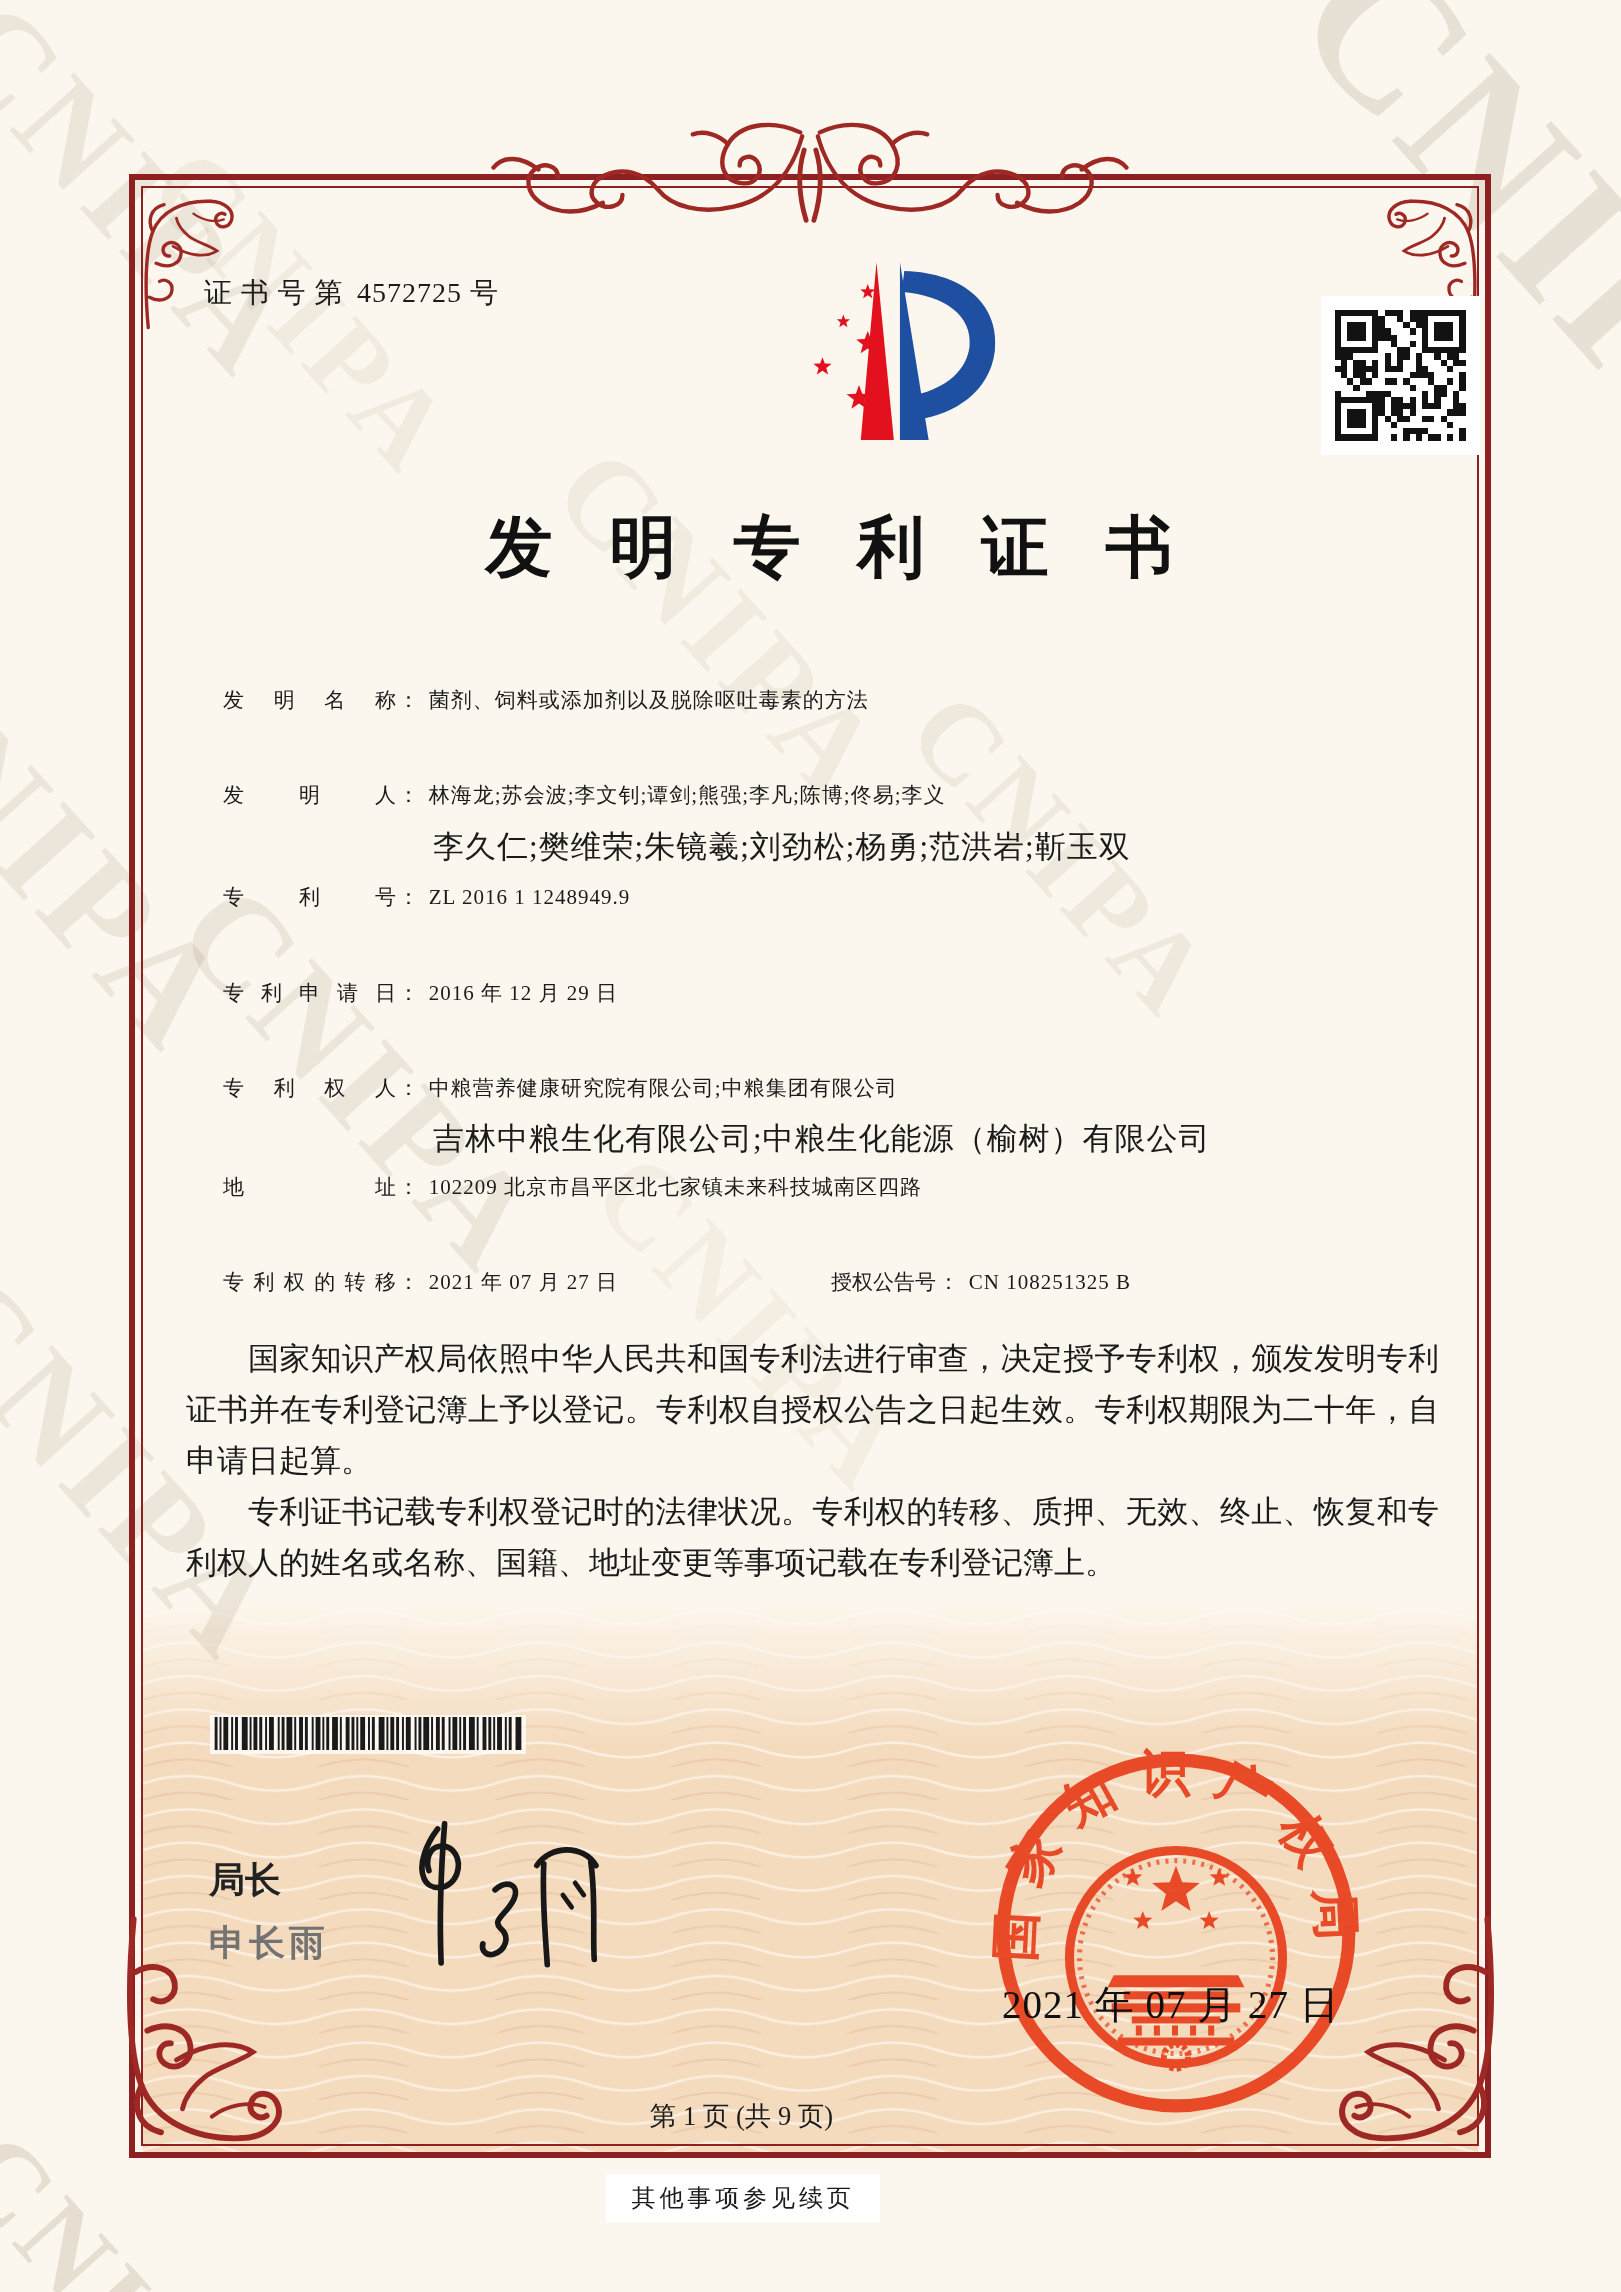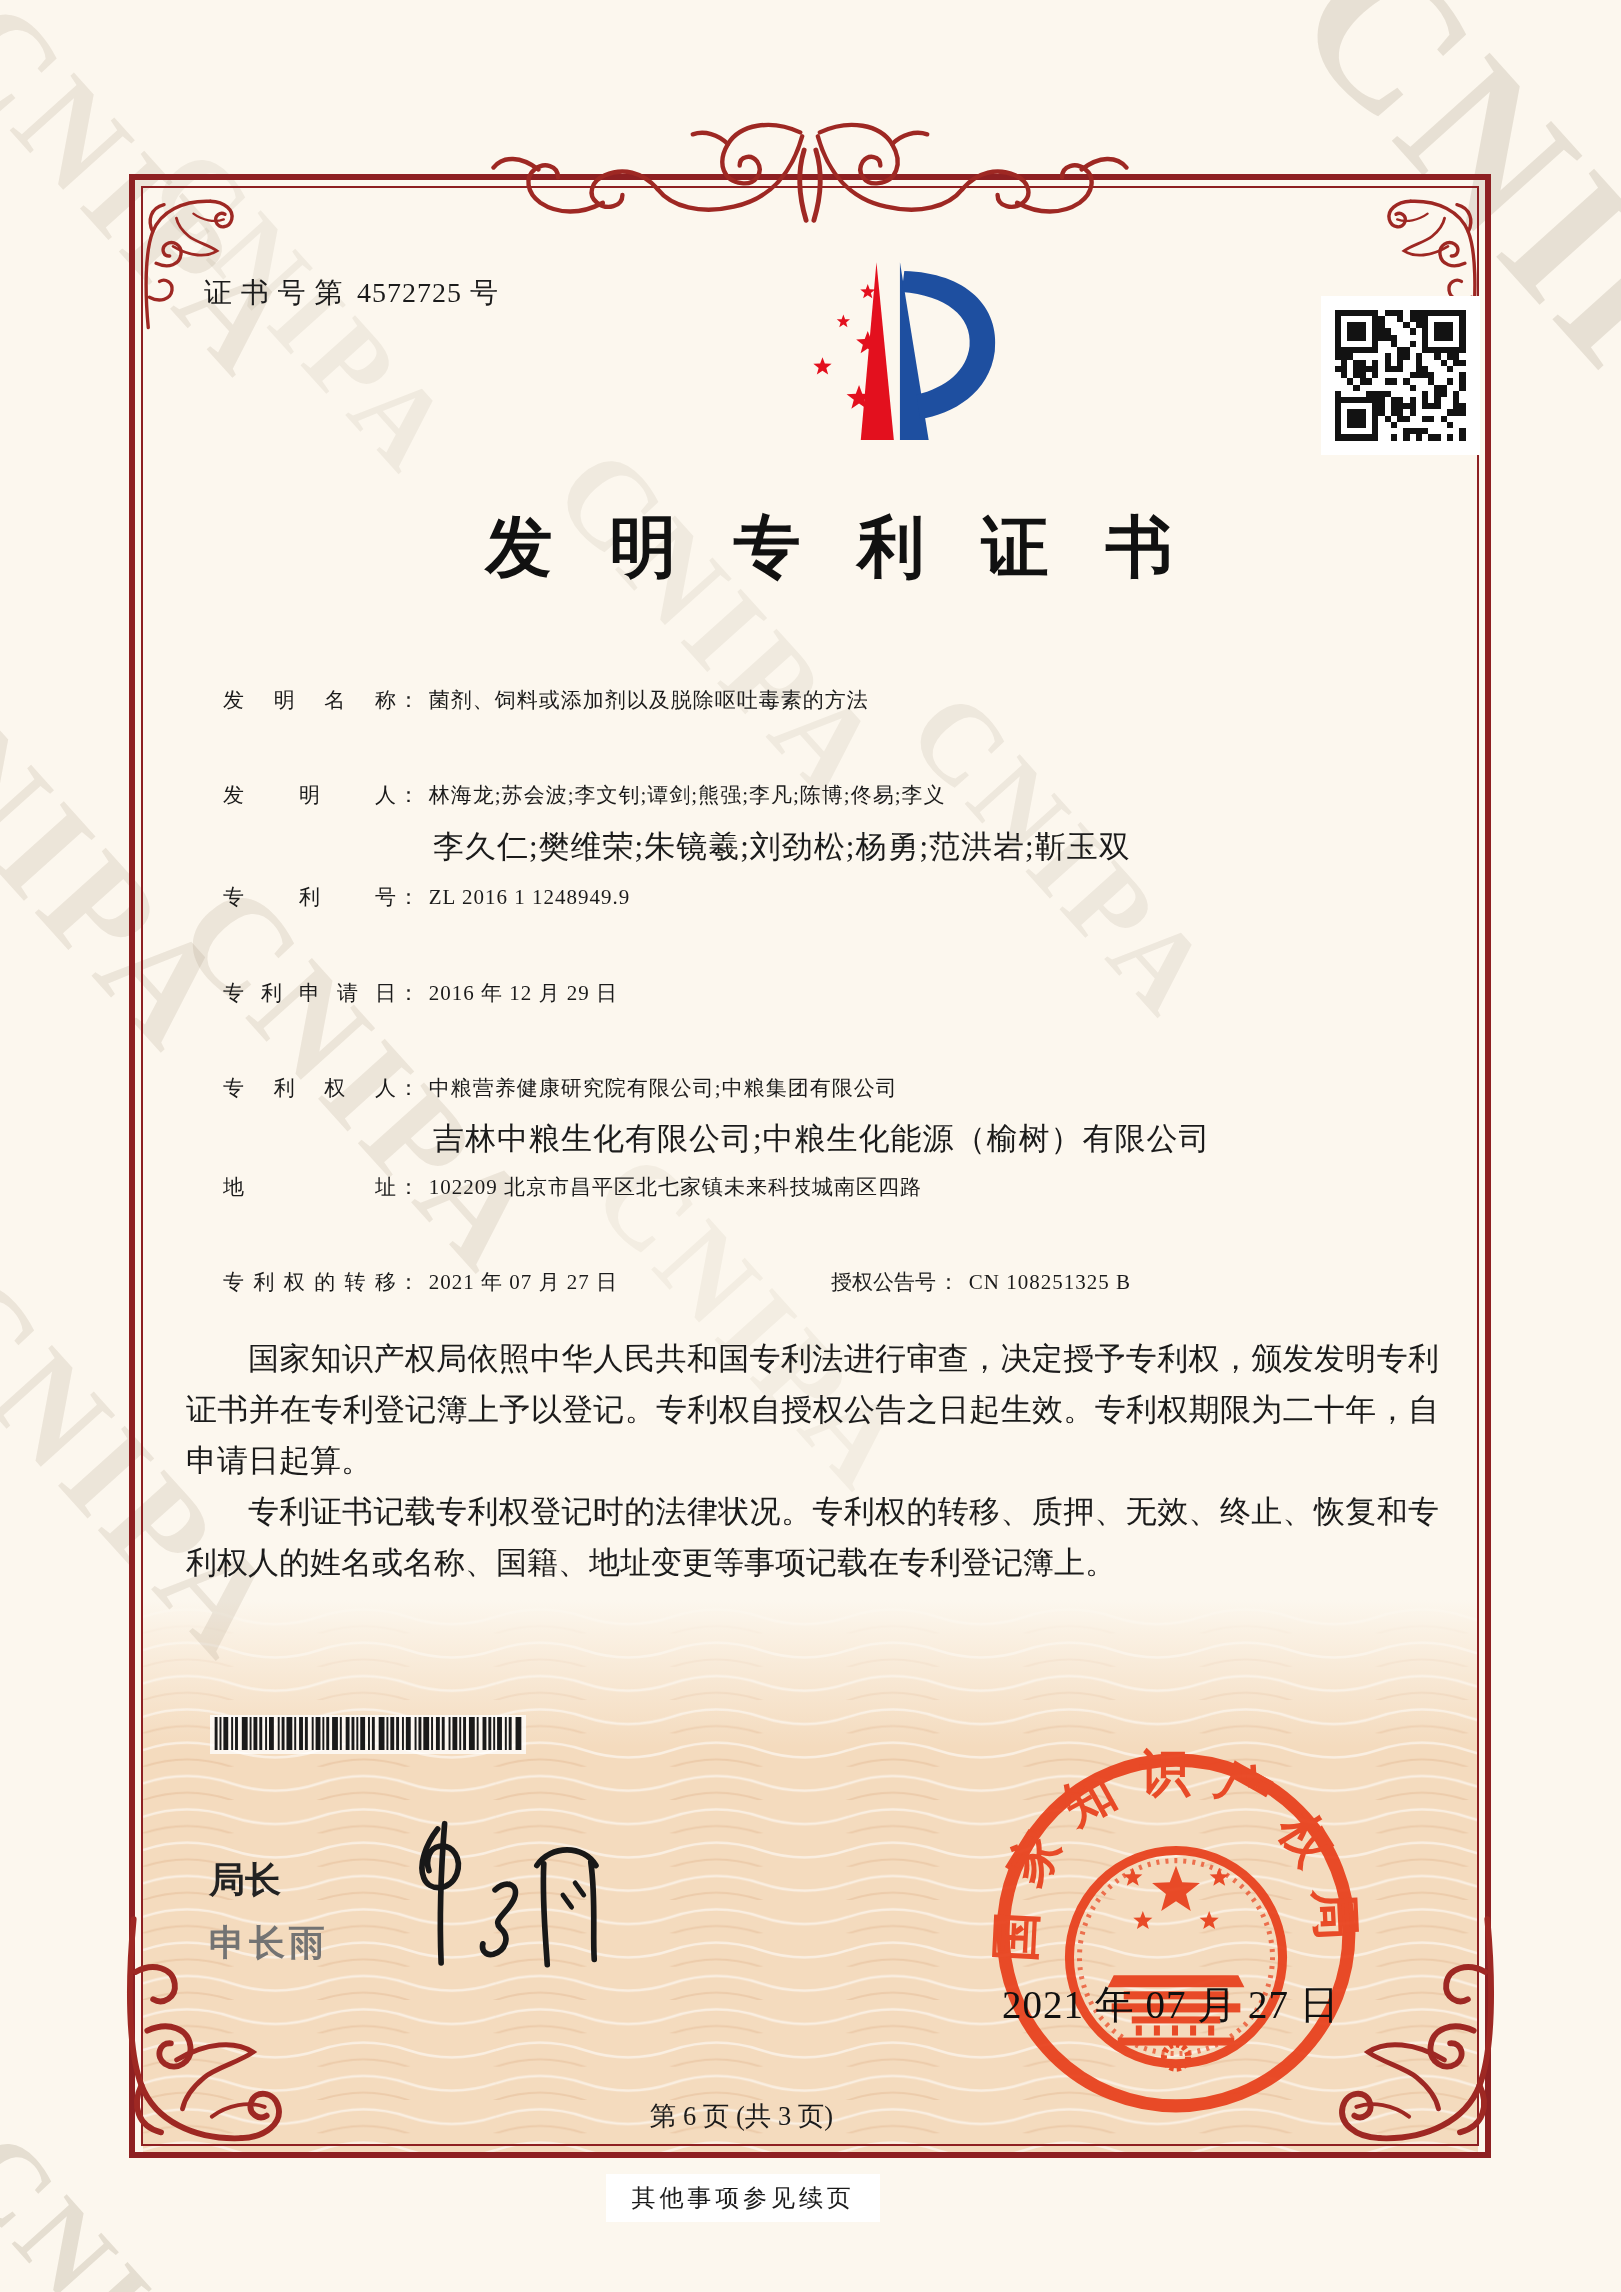--- a/index.html
+++ b/index.html
@@ -748,17 +748,17 @@
         <rect x="186" y="282" width="6" height="10"></rect>
           <rect x="204" y="282" width="6" height="10"></rect>
         <rect x="222" y="282" width="6" height="10"></rect>
         <rect x="132" y="294" width="116" height="8"></rect>
         <circle cx="190" cy="313" r="12" fill="none" stroke="#e8401c" stroke-width="6" stroke-dasharray="4,3"></circle>
       </g>
     </svg>
   </div>
   <div id="seal-date">2021 年 07 月 27 日</div>
 
-  <div id="footer-page">第 6 页 (共 3 页)</div>
+  <div id="footer-page">第 1 页 (共 9 页)</div>
   <div id="footer-note">其他事项参见续页</div>
 
 </div>
 
 
 </body></html>

